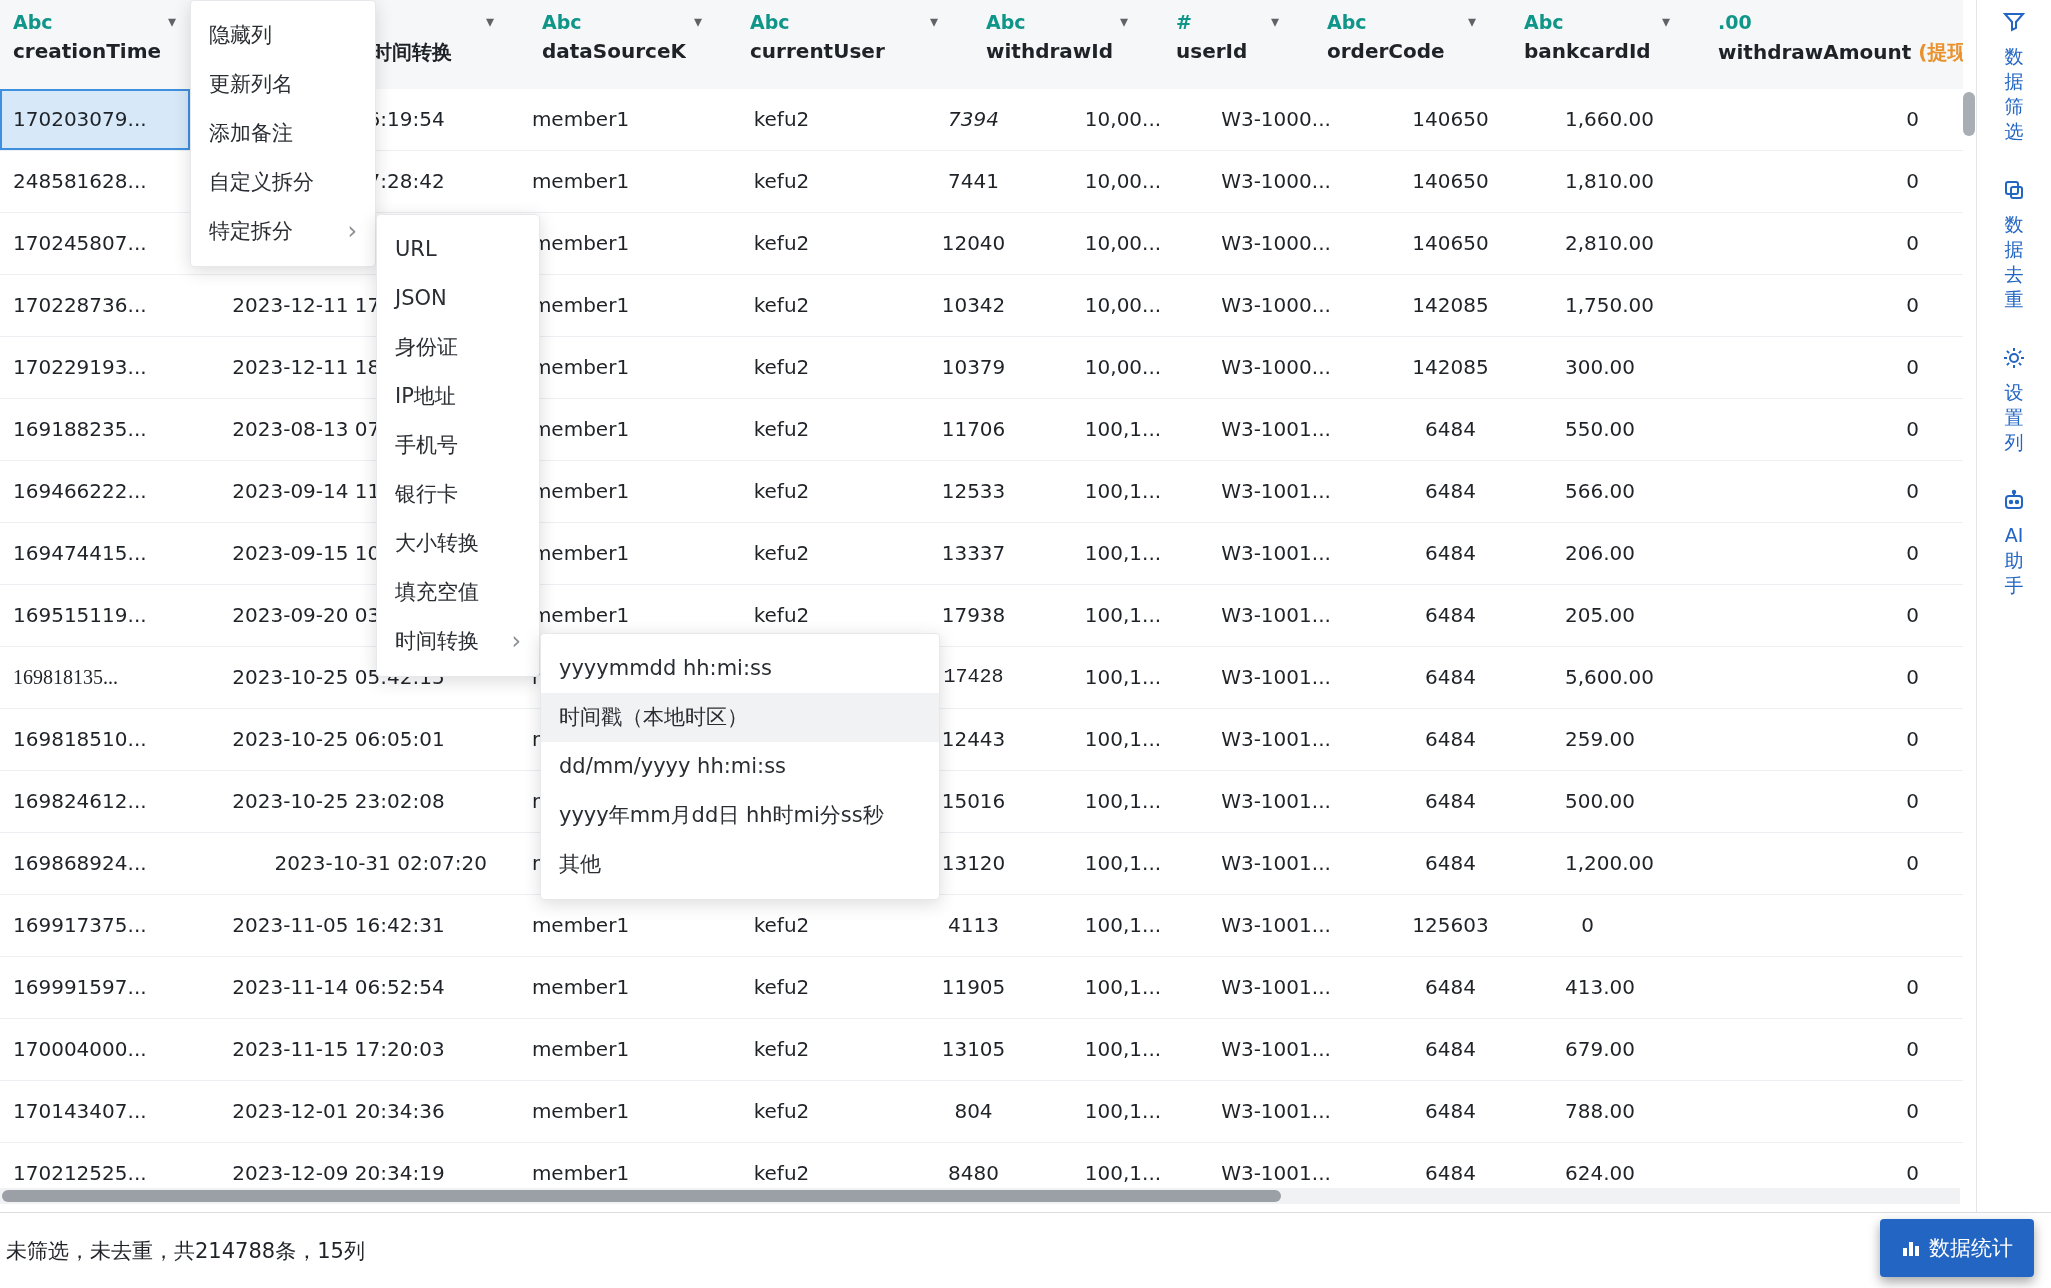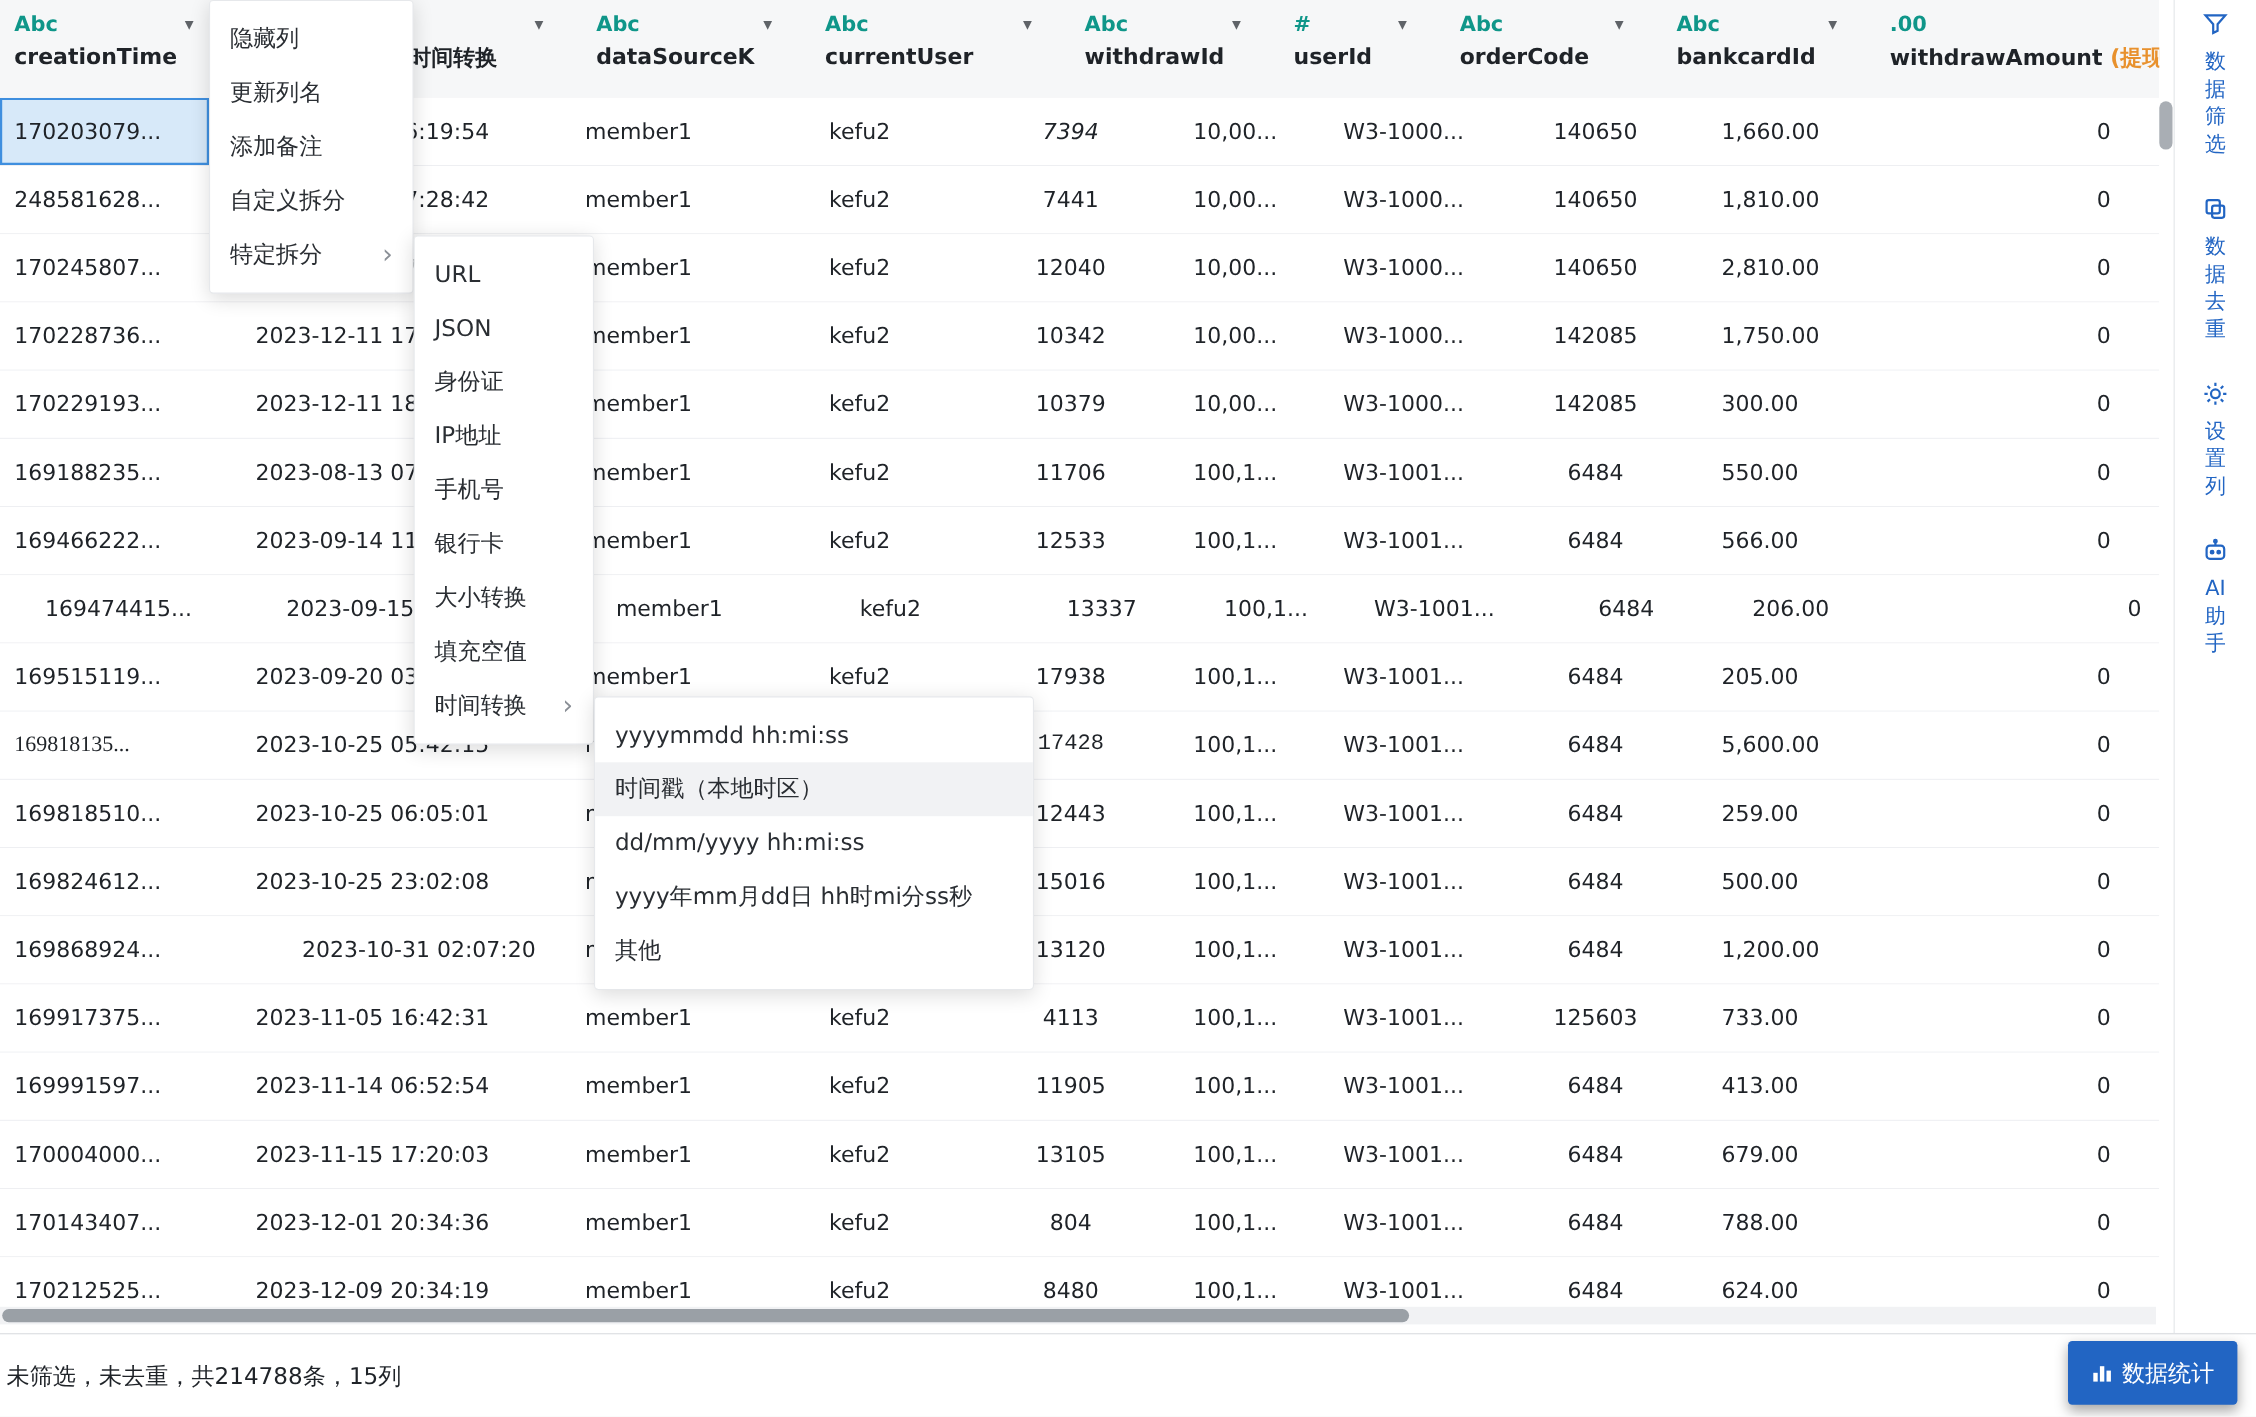--- a/index.html
+++ b/index.html
@@ -194,21 +194,21 @@
           <div class="td c" style="width: 187px;">member1</div>
           <div class="td c" style="width: 215px;">kefu2</div>
           <div class="td c" style="width: 169px;">12533</div>
           <div class="td c" style="width: 130px;">100,1...</div>
           <div class="td c" style="width: 176px;">W3-1001...</div>
           <div class="td c" style="width: 173px;">6484</div>
           <div class="td amt" style="width: 325px;">566.00</div>
           <div class="td c" style="width: 101px;">0</div>
         </div>
         <div class="tr">
-          <div class="td l" style="width: 190px; margin-left: 28px;">169474415...</div>
+          <div class="td l" style="width: 190px;">169474415...</div>
           <div class="td c" style="width: 297px;">2023-09-15 10:33:44</div>
           <div class="td c" style="width: 187px;">member1</div>
           <div class="td c" style="width: 215px;">kefu2</div>
           <div class="td c" style="width: 169px;">13337</div>
           <div class="td c" style="width: 130px;">100,1...</div>
           <div class="td c" style="width: 176px;">W3-1001...</div>
           <div class="td c" style="width: 173px;">6484</div>
           <div class="td amt" style="width: 325px;">206.00</div>
           <div class="td c" style="width: 101px;">0</div>
         </div>
@@ -274,21 +274,20 @@
         </div>
         <div class="tr">
           <div class="td l" style="width: 190px;">169917375...</div>
           <div class="td c" style="width: 297px;">2023-11-05 16:42:31</div>
           <div class="td c" style="width: 187px;">member1</div>
           <div class="td c" style="width: 215px;">kefu2</div>
           <div class="td c" style="width: 169px;">4113</div>
           <div class="td c" style="width: 130px;">100,1...</div>
           <div class="td c" style="width: 176px;">W3-1001...</div>
           <div class="td c" style="width: 173px;">125603</div>
-          <div class="td amt" style="width: 325px;">733.00</div>
           <div class="td c" style="width: 101px;">0</div>
         </div>
         <div class="tr">
           <div class="td l" style="width: 190px;">169991597...</div>
           <div class="td c" style="width: 297px;">2023-11-14 06:52:54</div>
           <div class="td c" style="width: 187px;">member1</div>
           <div class="td c" style="width: 215px;">kefu2</div>
           <div class="td c" style="width: 169px;">11905</div>
           <div class="td c" style="width: 130px;">100,1...</div>
           <div class="td c" style="width: 176px;">W3-1001...</div>

